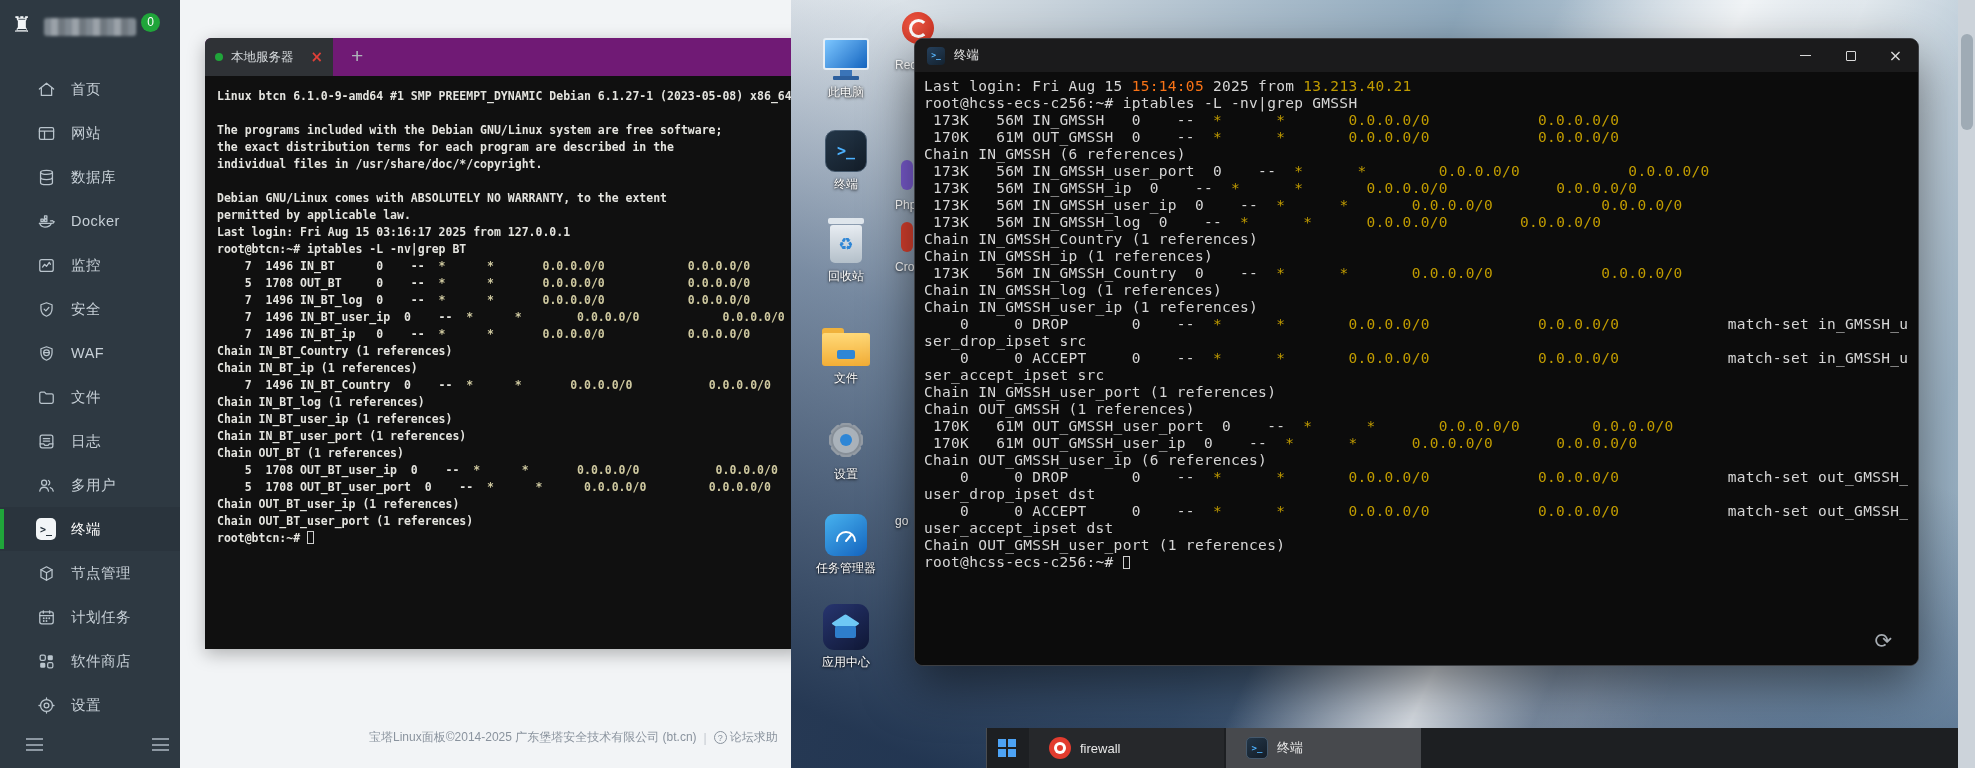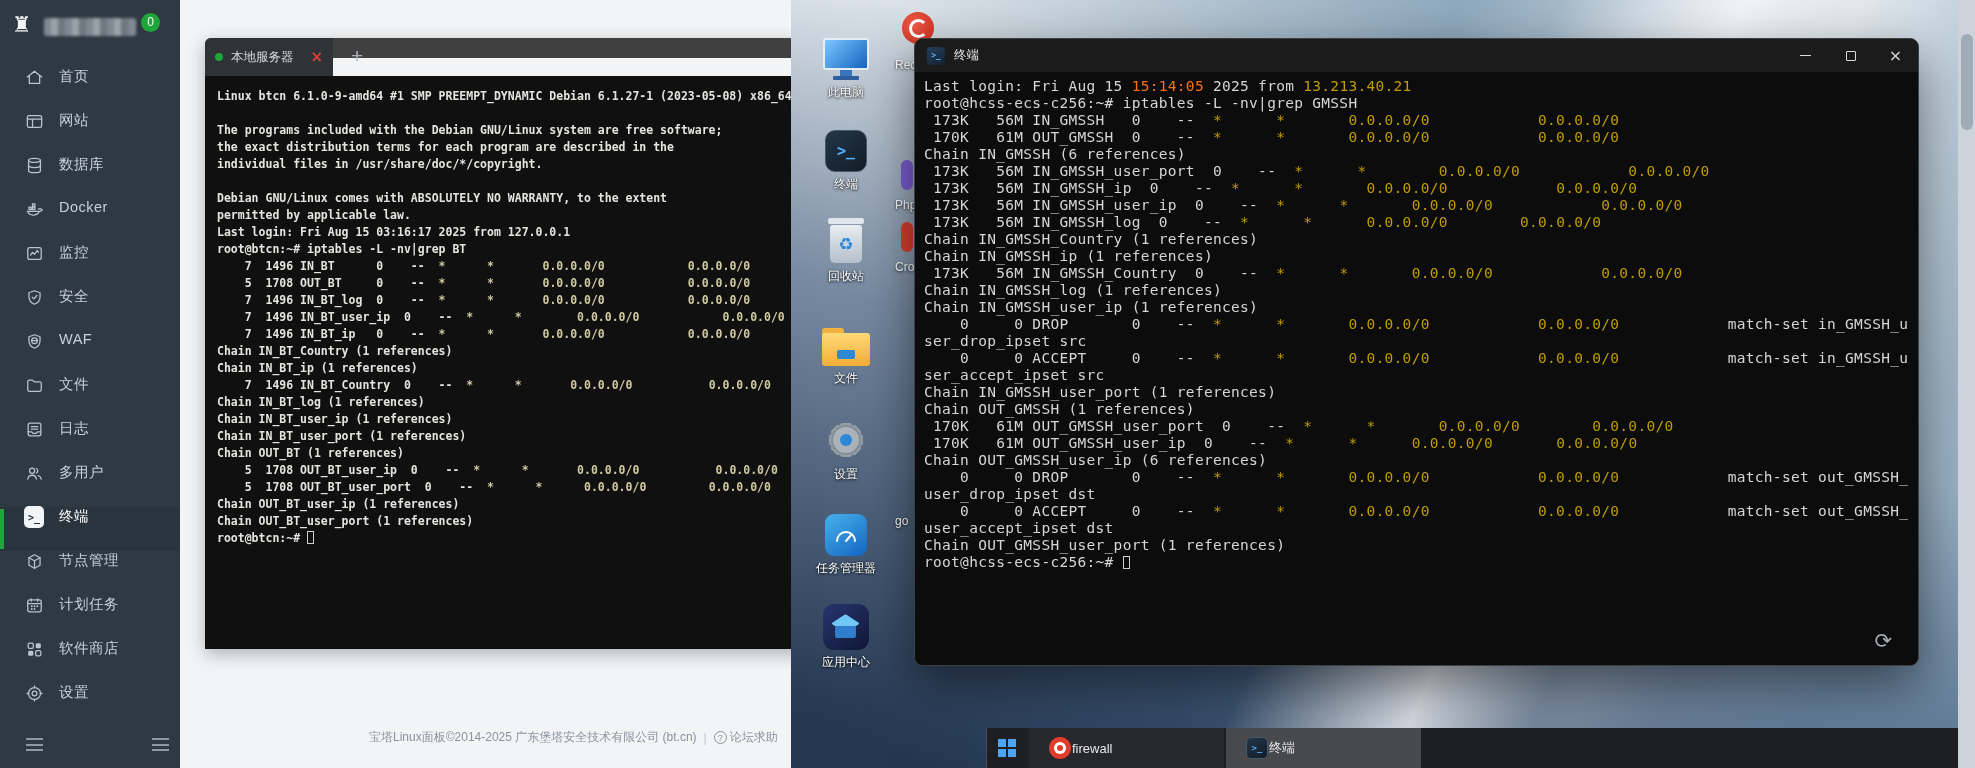--- a/index.html
+++ b/index.html
@@ -11,22 +11,22 @@
              background:#2e3942; z-index:10; }
   #logo-row { position:absolute; left:0; top:10px; width:180px; height:36px; }
   #logo-mark { position:absolute; left:12px; top:2px; color:#f2f5f7; font-size:22px;
                font-family:"DejaVu Sans", sans-serif; }
   #logo-censor { position:absolute; left:44px; top:8px; width:92px; height:18px; border-radius:3px;
                  background:repeating-linear-gradient(90deg,#89929a 0 7px,#a7aeb5 7px 14px,#777f86 14px 21px);
                  filter:blur(1.5px); opacity:.9; }
   #logo-badge { position:absolute; left:141px; top:3px; width:19px; height:19px; border-radius:50%;
                 background:#20a53a; color:#fff; font-size:12px; text-align:center; line-height:19px; }
   #sidebar-items { position:absolute; left:0; top:67px; width:180px; }
-  .side-item { position:relative; height:44px; display:flex; align-items:flex-start; gap:15px;
-               padding-left:24px; color:#c7d0d7; cursor:pointer; }
+  .side-item { position:relative; height:44px; display:flex; align-items:center; gap:15px;
+               padding-left:36px; color:#c7d0d7; cursor:pointer; }
   .side-item .s-ico { width:20px; height:20px; display:flex; align-items:center; justify-content:center;
                       color:#b9c4cc; }
   .side-item .s-label { font-size:14.5px; letter-spacing:.5px; }
   .side-item.active { color:#fff; background:#2a343d; }
   .side-item.active .s-label { color:#fff; }
   .side-item.active::before { content:""; position:absolute; left:0; top:2px; bottom:2px; width:4px;
                               background:#20a53a; }
   .term-box { width:22px; height:22px; background:#f2f5f7; border-radius:5px; color:#24303a;
               font-family:"DejaVu Sans Mono", monospace; font-size:10px; font-weight:bold;
               display:flex; align-items:center; justify-content:center; }
@@ -34,21 +34,21 @@
   .burger { position:absolute; width:17px; height:13px; border-top:2px solid #8d98a2;
             border-bottom:2px solid #8d98a2; cursor:pointer; }
   .burger::after { content:""; position:absolute; left:0; top:3.5px; width:17px; border-top:2px solid #8d98a2; }
   #burger-left { left:26px; top:4px; }
   #burger-right { left:152px; top:4px; }
 
   
   #bt-page { position:absolute; left:180px; top:0; width:1795px; height:768px; background:#f2f4f6; }
   #bt-window { position:absolute; left:25px; top:38px; width:601px; height:611px;
                box-shadow:0 5px 18px rgba(0,0,0,.28); border-radius:6px 6px 0 0; }
-  #bt-tabbar { position:absolute; left:0; top:0; width:601px; height:20px; background:#404040;
+  #bt-tabbar { position:absolute; left:0; top:0; width:601px; height:38px; background:#701a75;
                border-radius:6px 6px 0 0; }
   #bt-tab { position:absolute; left:0; top:0; width:128px; height:38px; background:#2f3236;
             display:flex; align-items:center; gap:8px; padding:0 10px; cursor:pointer;
             border-radius:6px 0 0 0; }
   #bt-tab-dot { width:8px; height:8px; border-radius:50%; background:#20a53a; }
   #bt-tab-label { color:#d8dcdf; font-size:12.5px; white-space:nowrap; }
   #bt-tab-close { color:#e04038; font-size:15px; font-weight:bold; margin-left:auto; cursor:pointer;
                   font-family:"DejaVu Sans", sans-serif; }
   #bt-tab-new { position:absolute; left:146px; top:6px; color:#aeb4b9; font-size:21px; cursor:pointer;
                 font-weight:300; }
@@ -163,21 +163,21 @@
   #win-screen .seg-g { color:#f97316; }
   #win-refresh { position:absolute; right:26px; bottom:12px; color:#a7adb3; font-size:21px;
                  font-family:"DejaVu Sans", sans-serif; cursor:pointer; }
 
   
   #taskbar { position:absolute; left:195px; right:17px; bottom:0; height:40px; background:#1d1f22;
              z-index:4; display:flex; align-items:stretch; border-left:1px solid #4a4d52; }
   #start-grid { width:40px; display:flex; align-items:center; justify-content:center; cursor:pointer; }
   .grid4 { width:18px; height:18px; display:grid; grid-template-columns:8px 8px; gap:2px; }
   .grid4 span { width:8px; height:8px; background:#4da3f5; }
-  .tb-item { display:flex; align-items:center; gap:1px; padding:0 20px; cursor:pointer;
+  .tb-item { display:flex; align-items:center; gap:9px; padding:0 20px; cursor:pointer;
              color:#e8e8e8; font-size:13px; background:#26282b; margin-left:2px; min-width:195px; }
   .tb-item.active { background:#47494d; }
   .fw-icon { width:22px; height:22px; border-radius:50%; background:#e23c2f; position:relative; }
   .fw-icon::after { content:""; position:absolute; left:5px; top:5px; width:12px; height:12px;
                     border-radius:50%; background:#fff; }
   .fw-icon::before { content:""; position:absolute; left:8px; top:8px; width:6px; height:6px;
                      border-radius:50%; background:#e23c2f; z-index:1; }
   .tb-term-icon { width:22px; height:22px; border-radius:5px; border:1px solid #44586c;
                   background:linear-gradient(145deg,#233648,#131d28); color:#4db2ff;
                   font-family:"DejaVu Sans Mono", monospace; font-size:9px; font-weight:bold;

